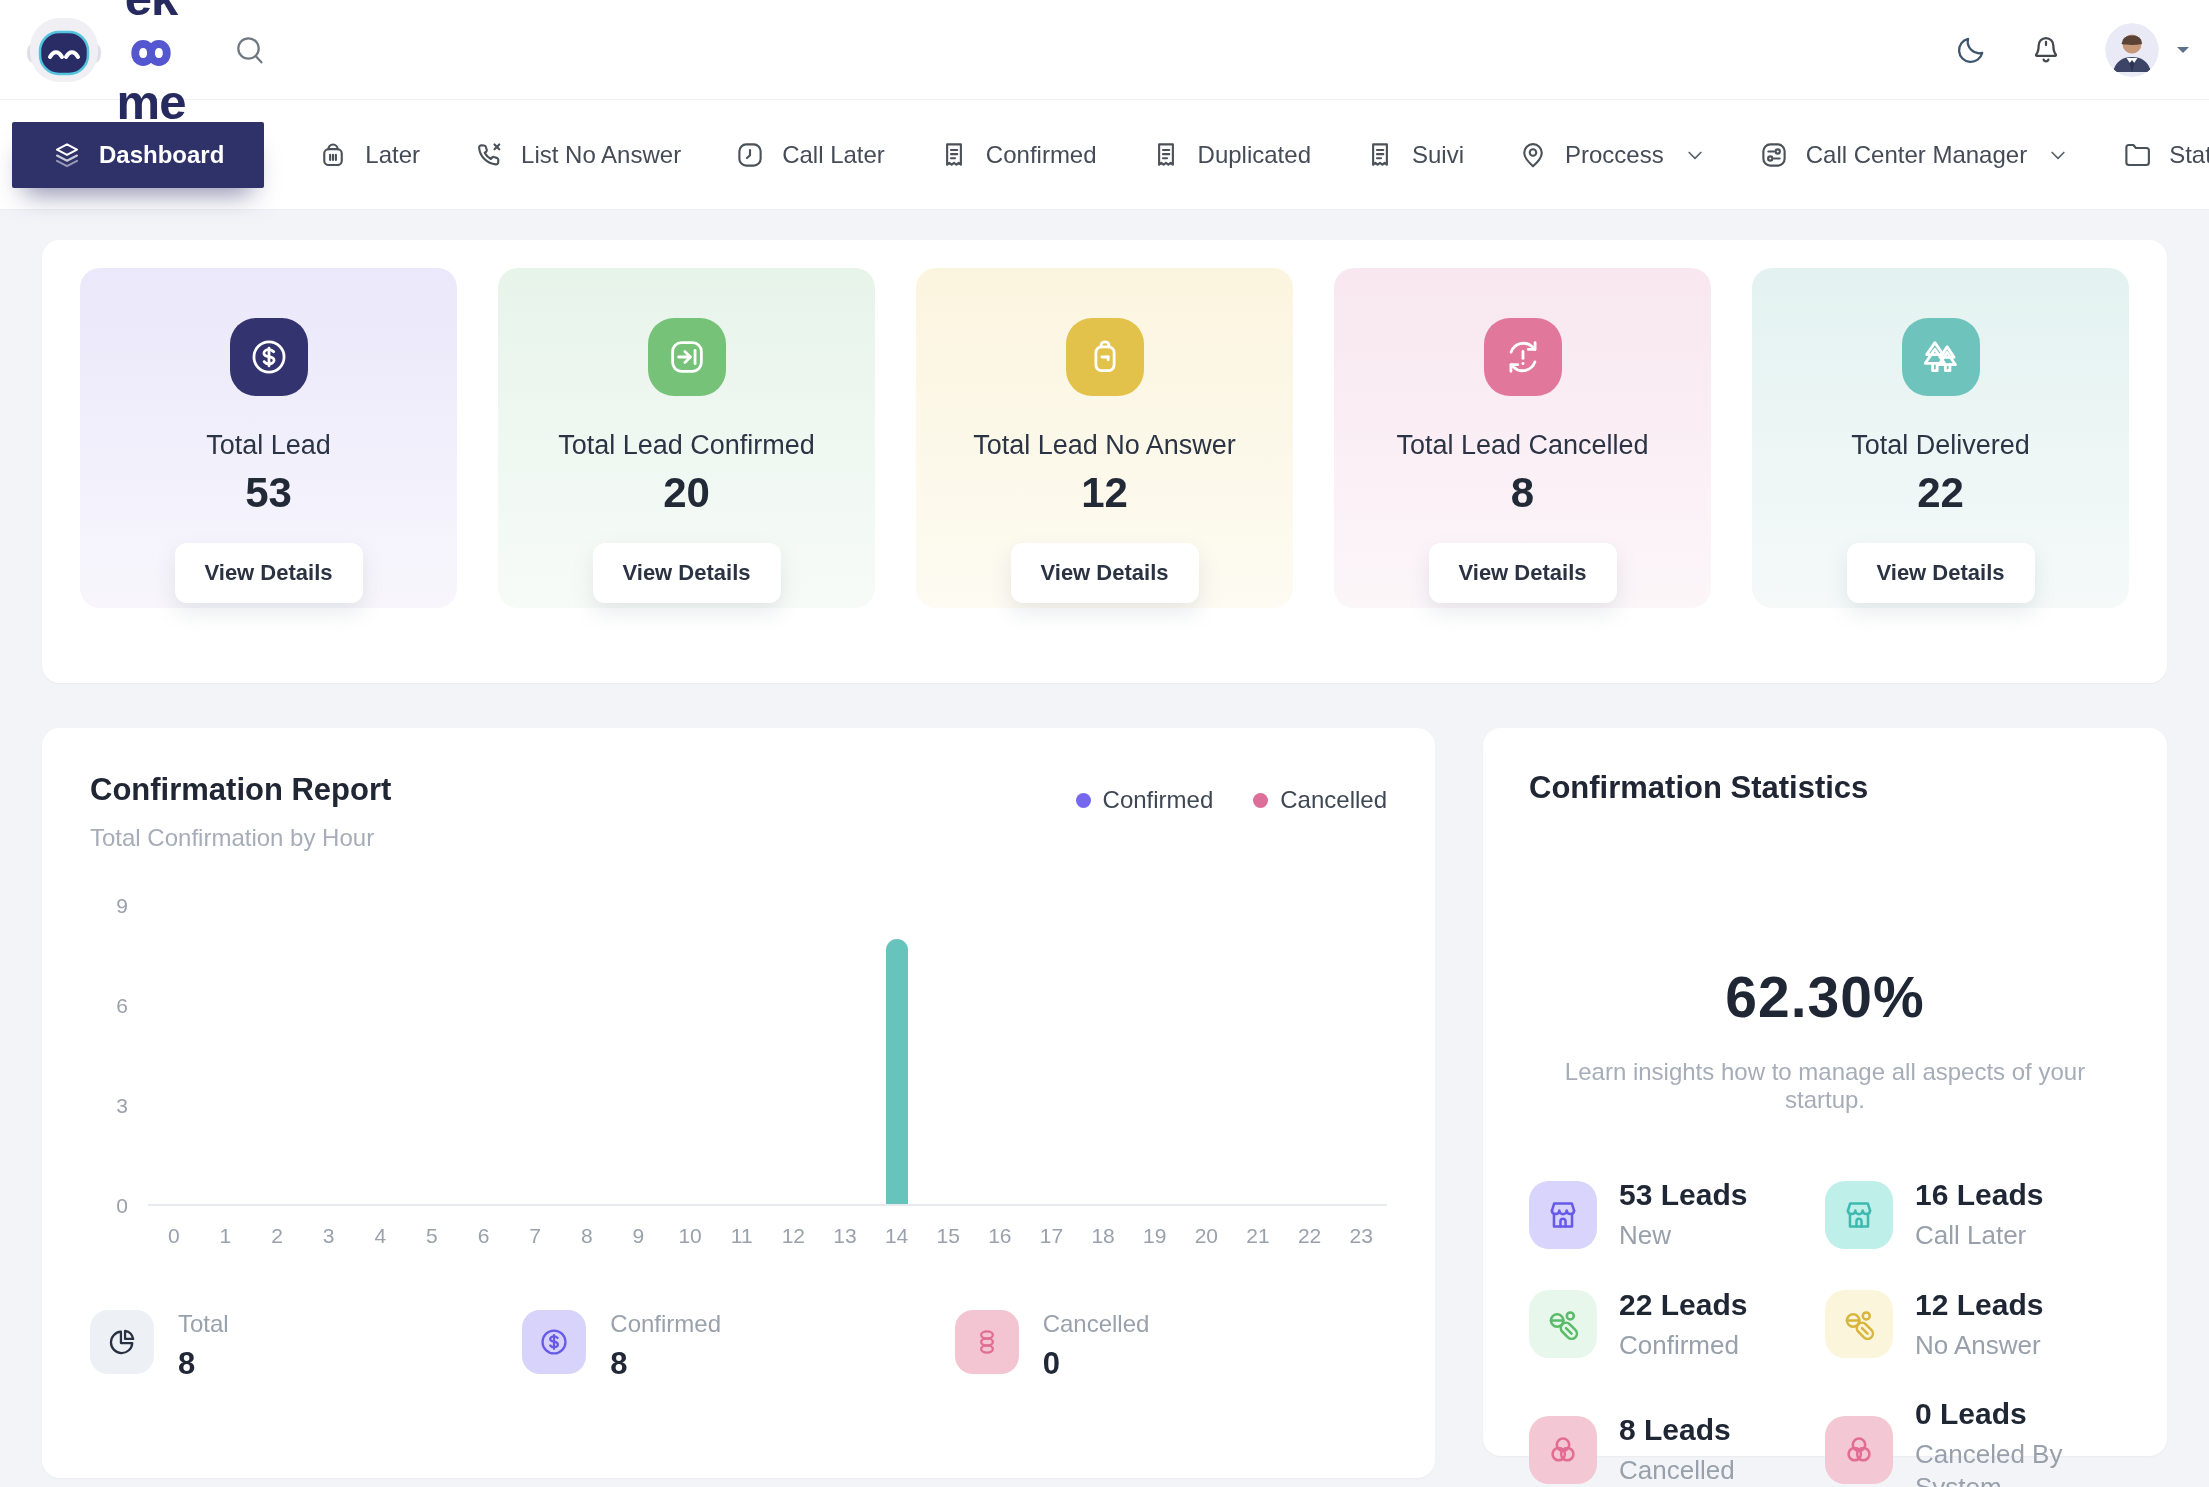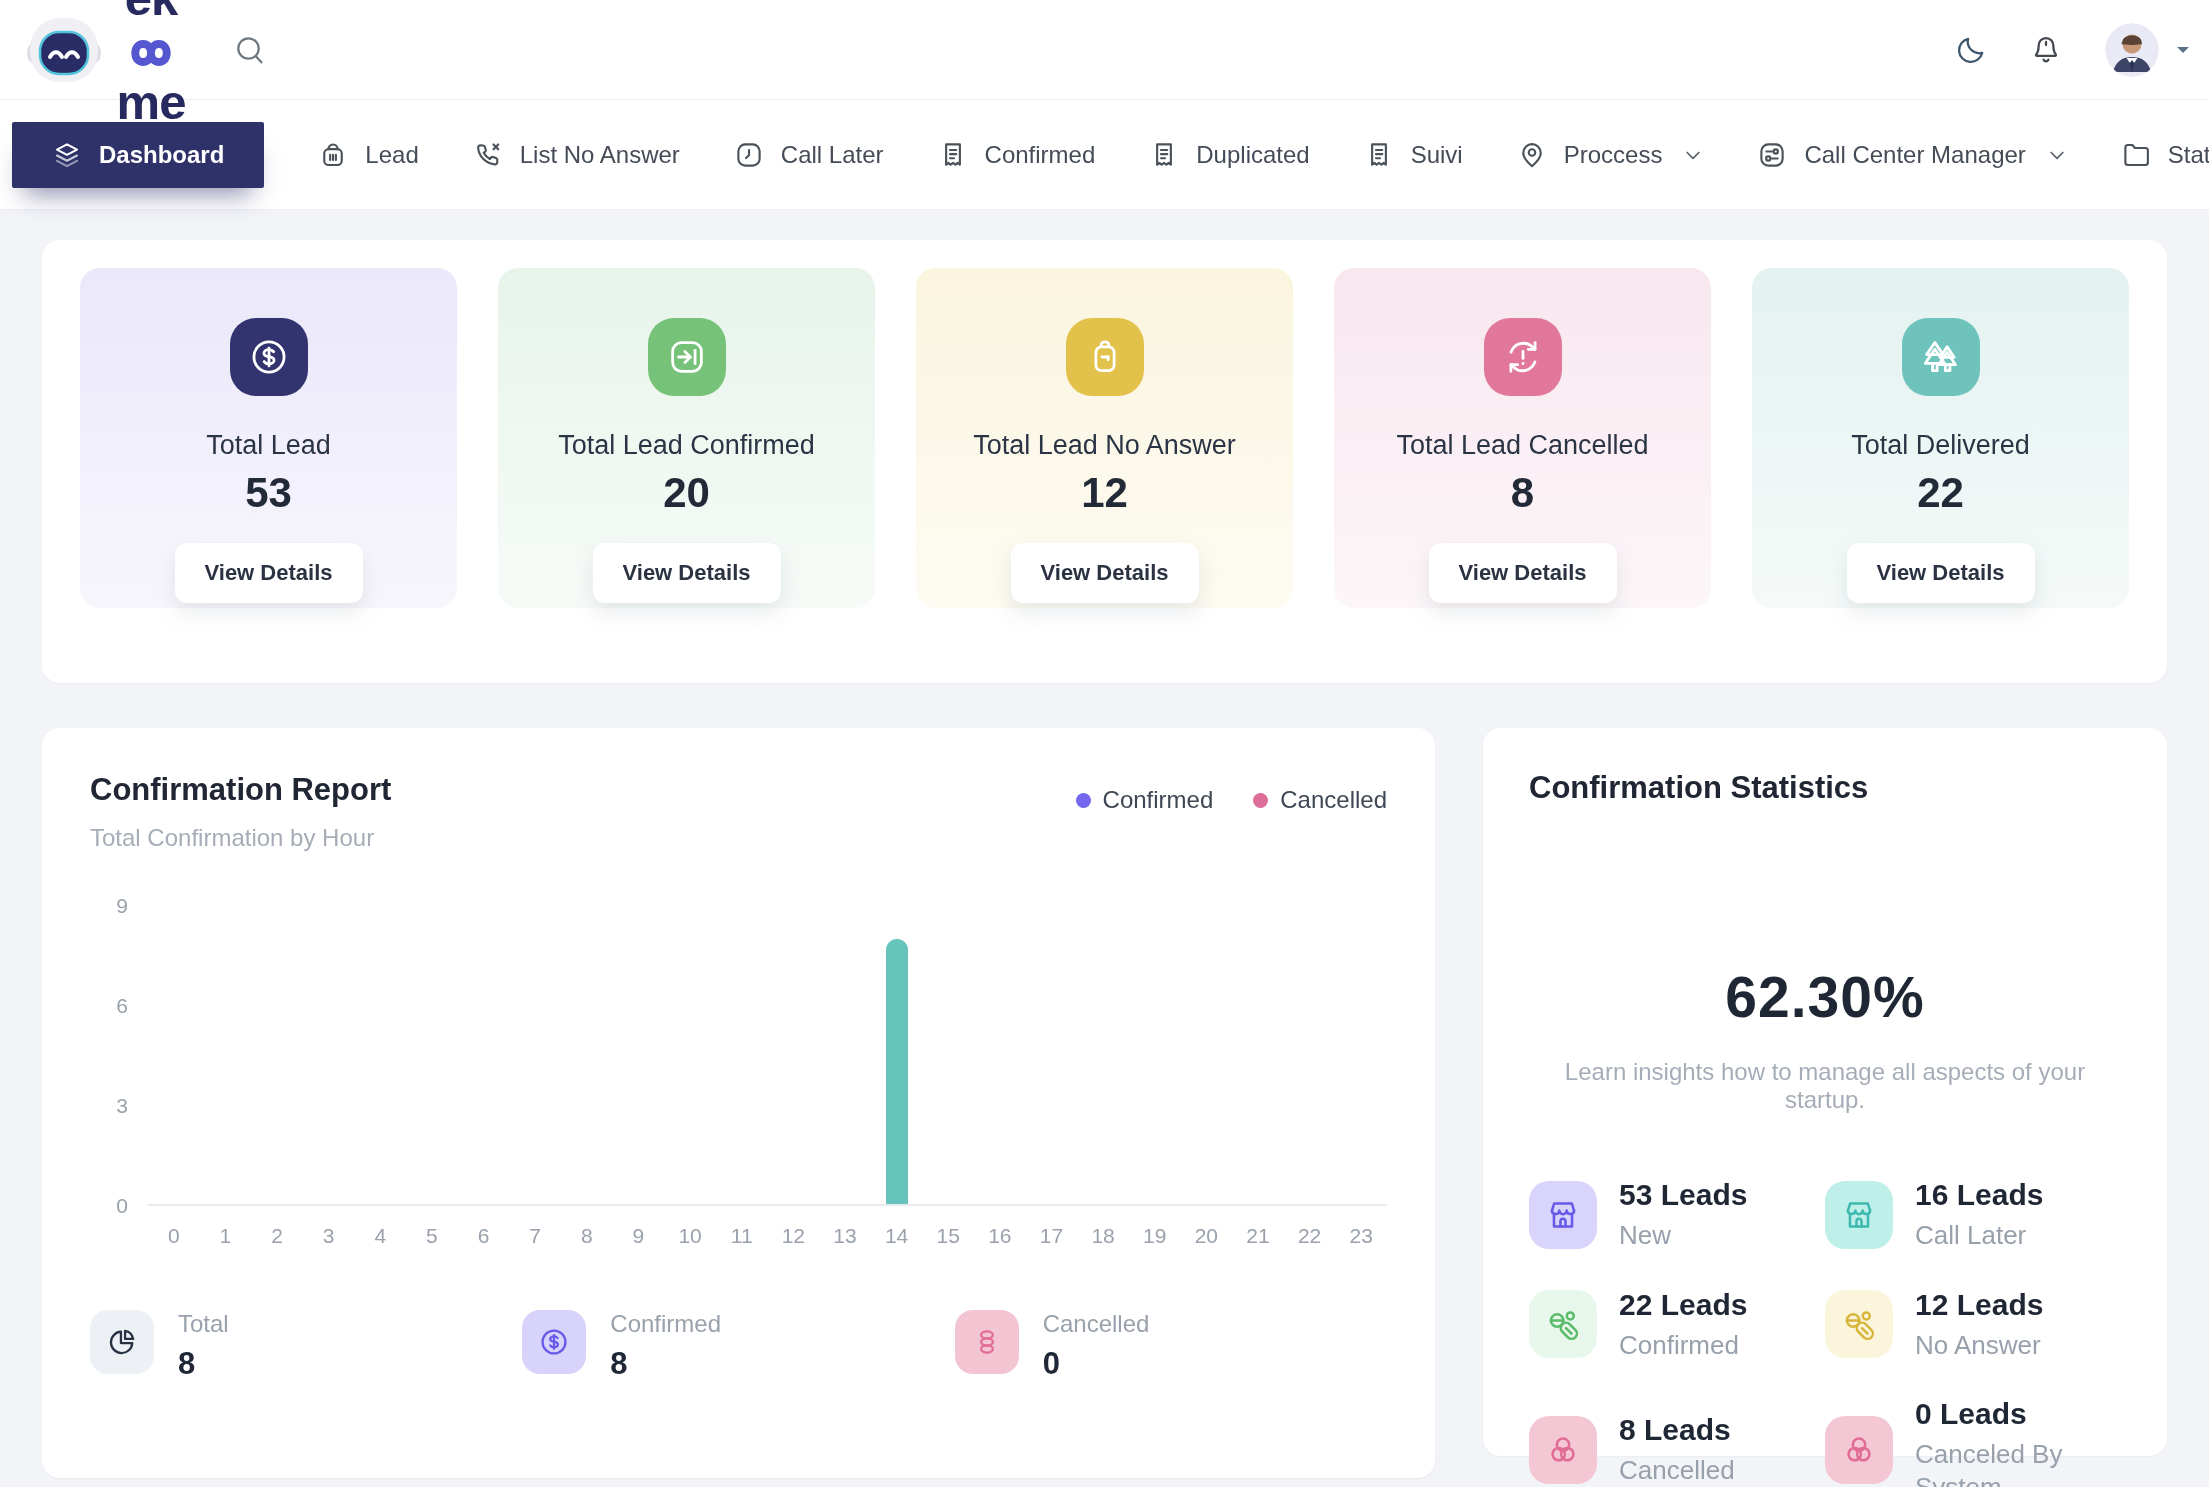--- a/index.html
+++ b/index.html
@@ -211,21 +211,21 @@
   <div class="nav-item">
     <span>
       <svg width="30" height="30" viewBox="0 0 24 24" fill="none" stroke="#4A5158" stroke-width="1.7" stroke-linecap="round" stroke-linejoin="round">
         <path d="M8.3 7.3c0-2 1.6-3.7 3.7-3.7s3.7 1.7 3.7 3.7"></path>
         <rect x="5" y="7.3" width="14" height="12.7" rx="3.5"></rect>
         <path d="M9.7 11.8v4.2"></path>
           <path d="M12 11.8v4.2"></path>
           <path d="M14.3 11.8v4.2"></path>
       </svg>
     </span>
-    <span>Lead</span>
+    <span>Later</span>
   </div>
 
   <div class="nav-item">
     <span>
       <svg width="30" height="30" viewBox="0 0 24 24" fill="none" stroke="#4A5158" stroke-width="1.7" stroke-linecap="round" stroke-linejoin="round">
         <path d="M8.2 4.4c.5 0 .9.3 1.1.8l.9 2.6c.2.5 0 1.1-.4 1.5l-1.2 1a13 13 0 0 0 4.9 4.9l1-1.2c.4-.4 1-.6 1.5-.4l2.6.9c.5.2.8.6.8 1.1v2.1c0 1-.8 1.9-1.9 1.8-7.1-.5-12.9-6.3-13.4-13.4-.1-1 .8-1.9 1.8-1.9z"></path>
         <path d="M16.4 3.6l3.8 3.8"></path>
           <path d="M20.2 3.6l-3.8 3.8"></path>
       </svg>
     </span>

